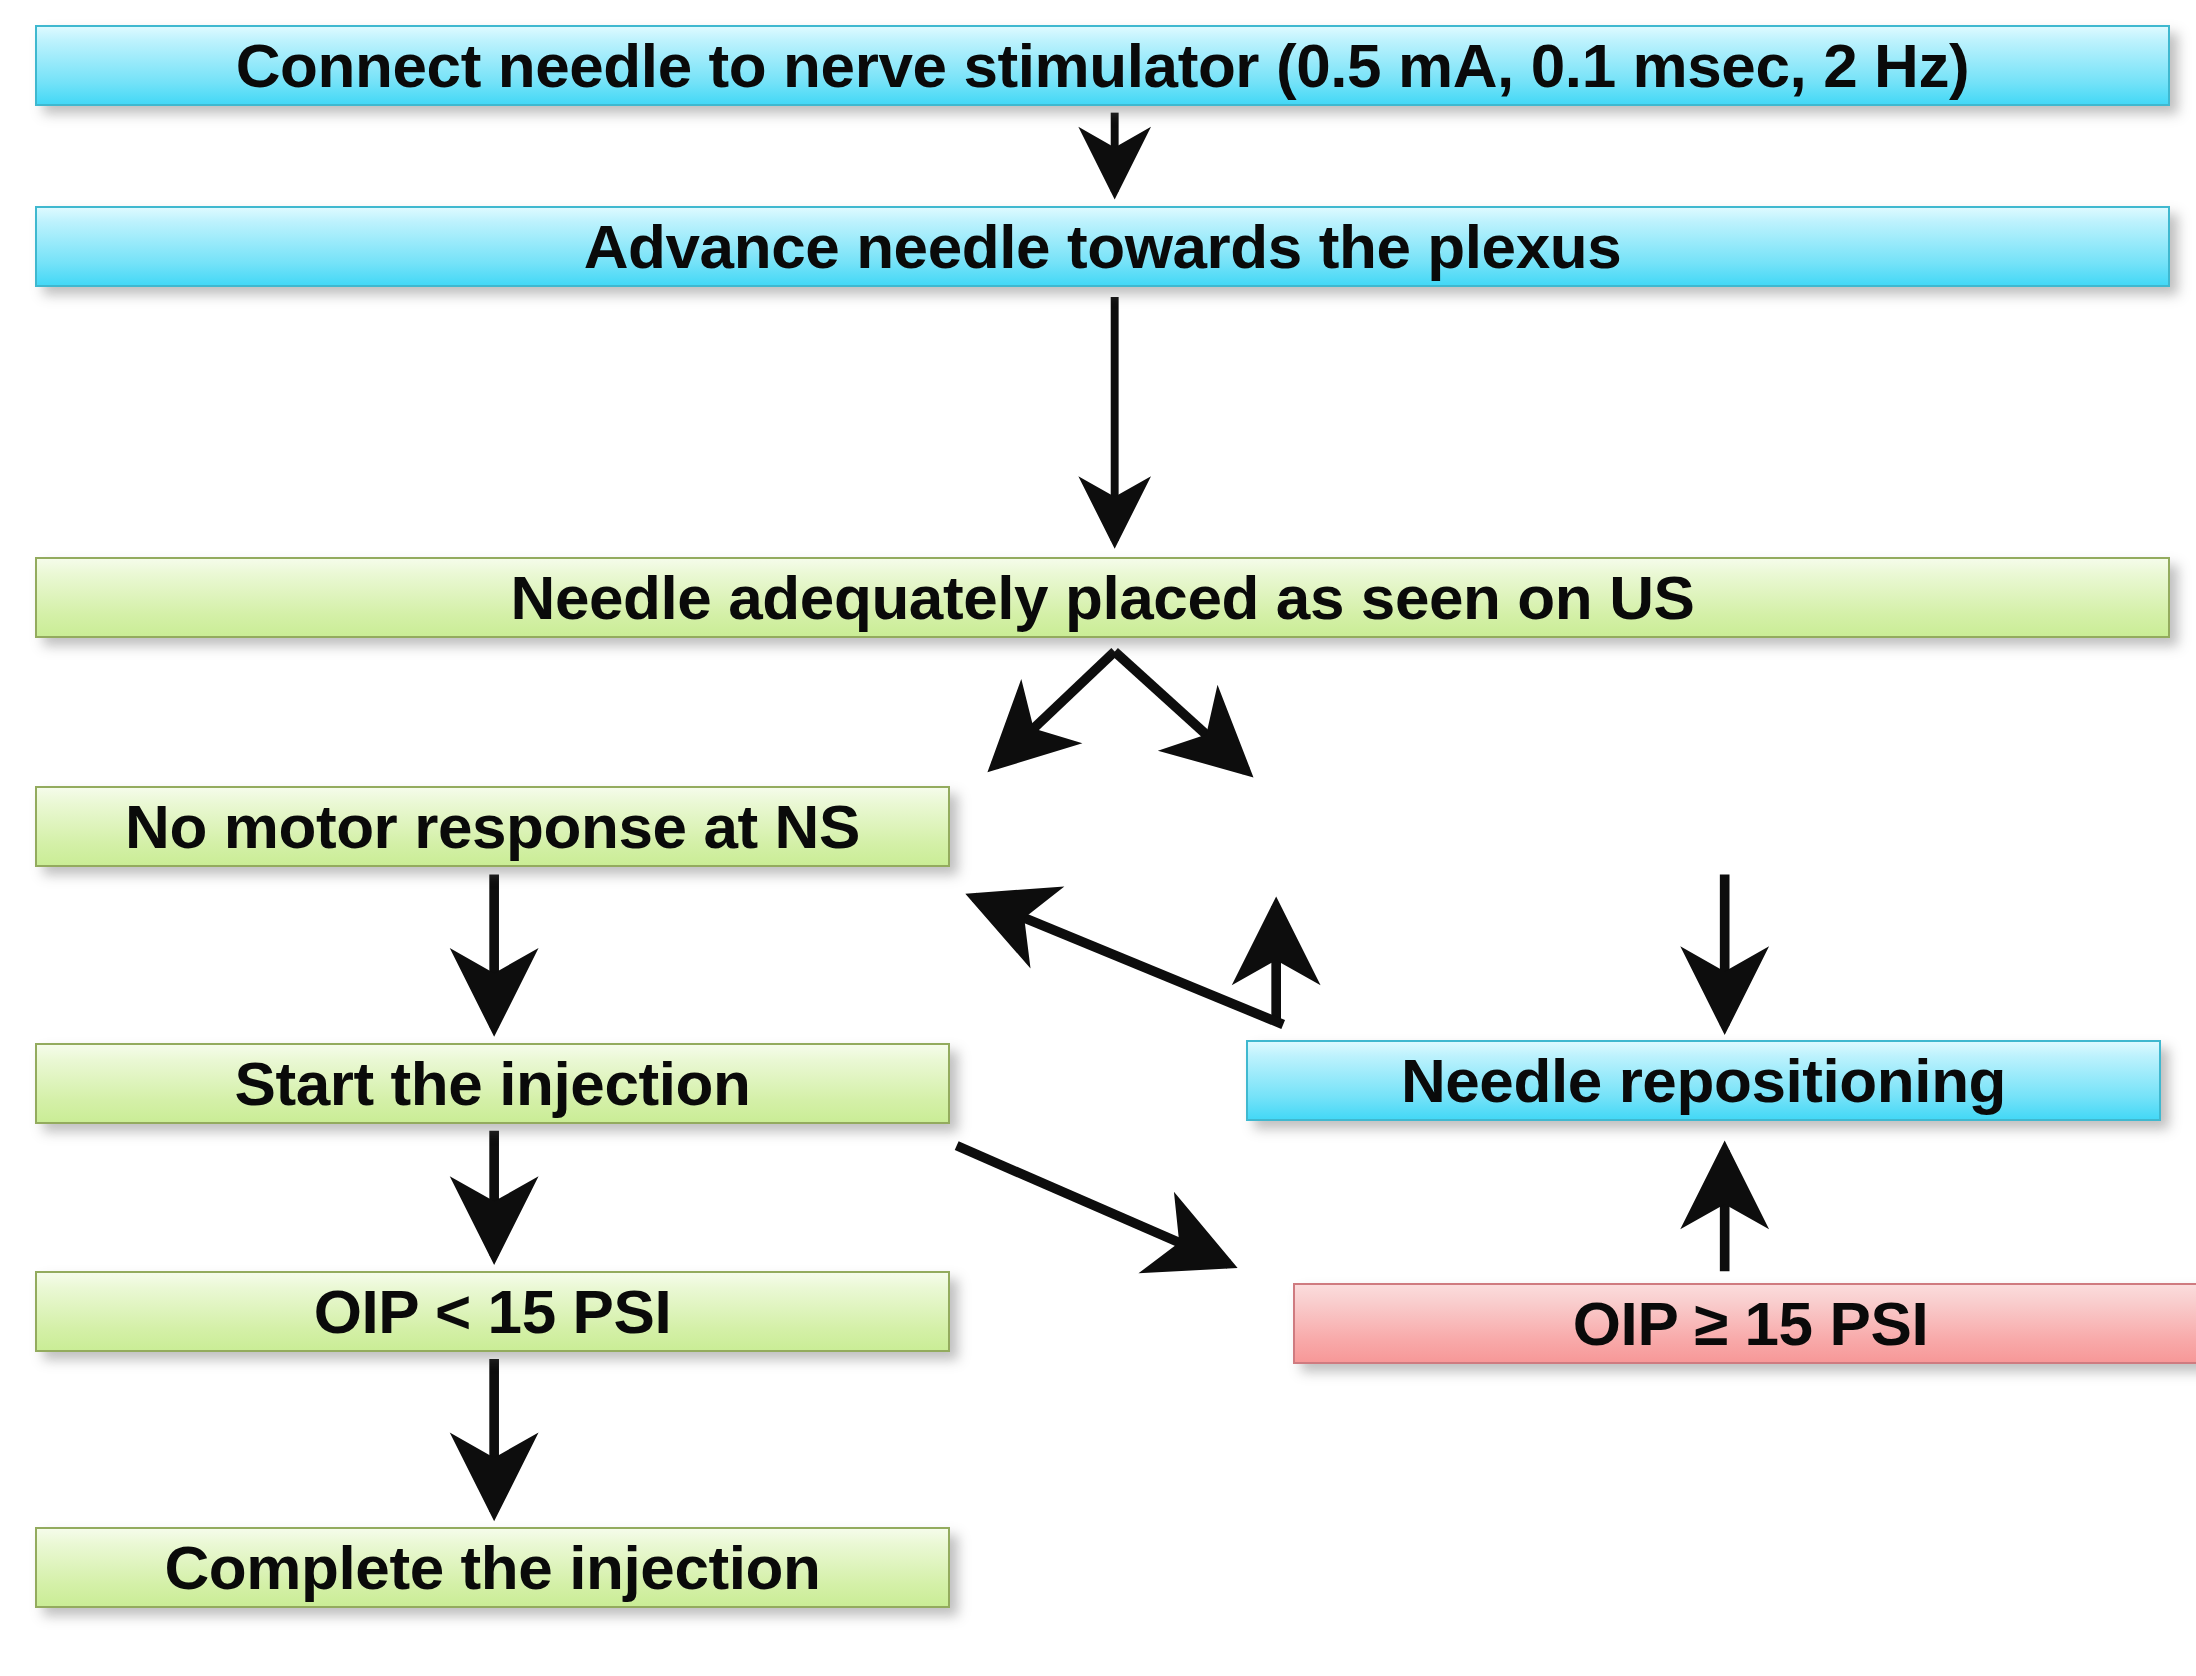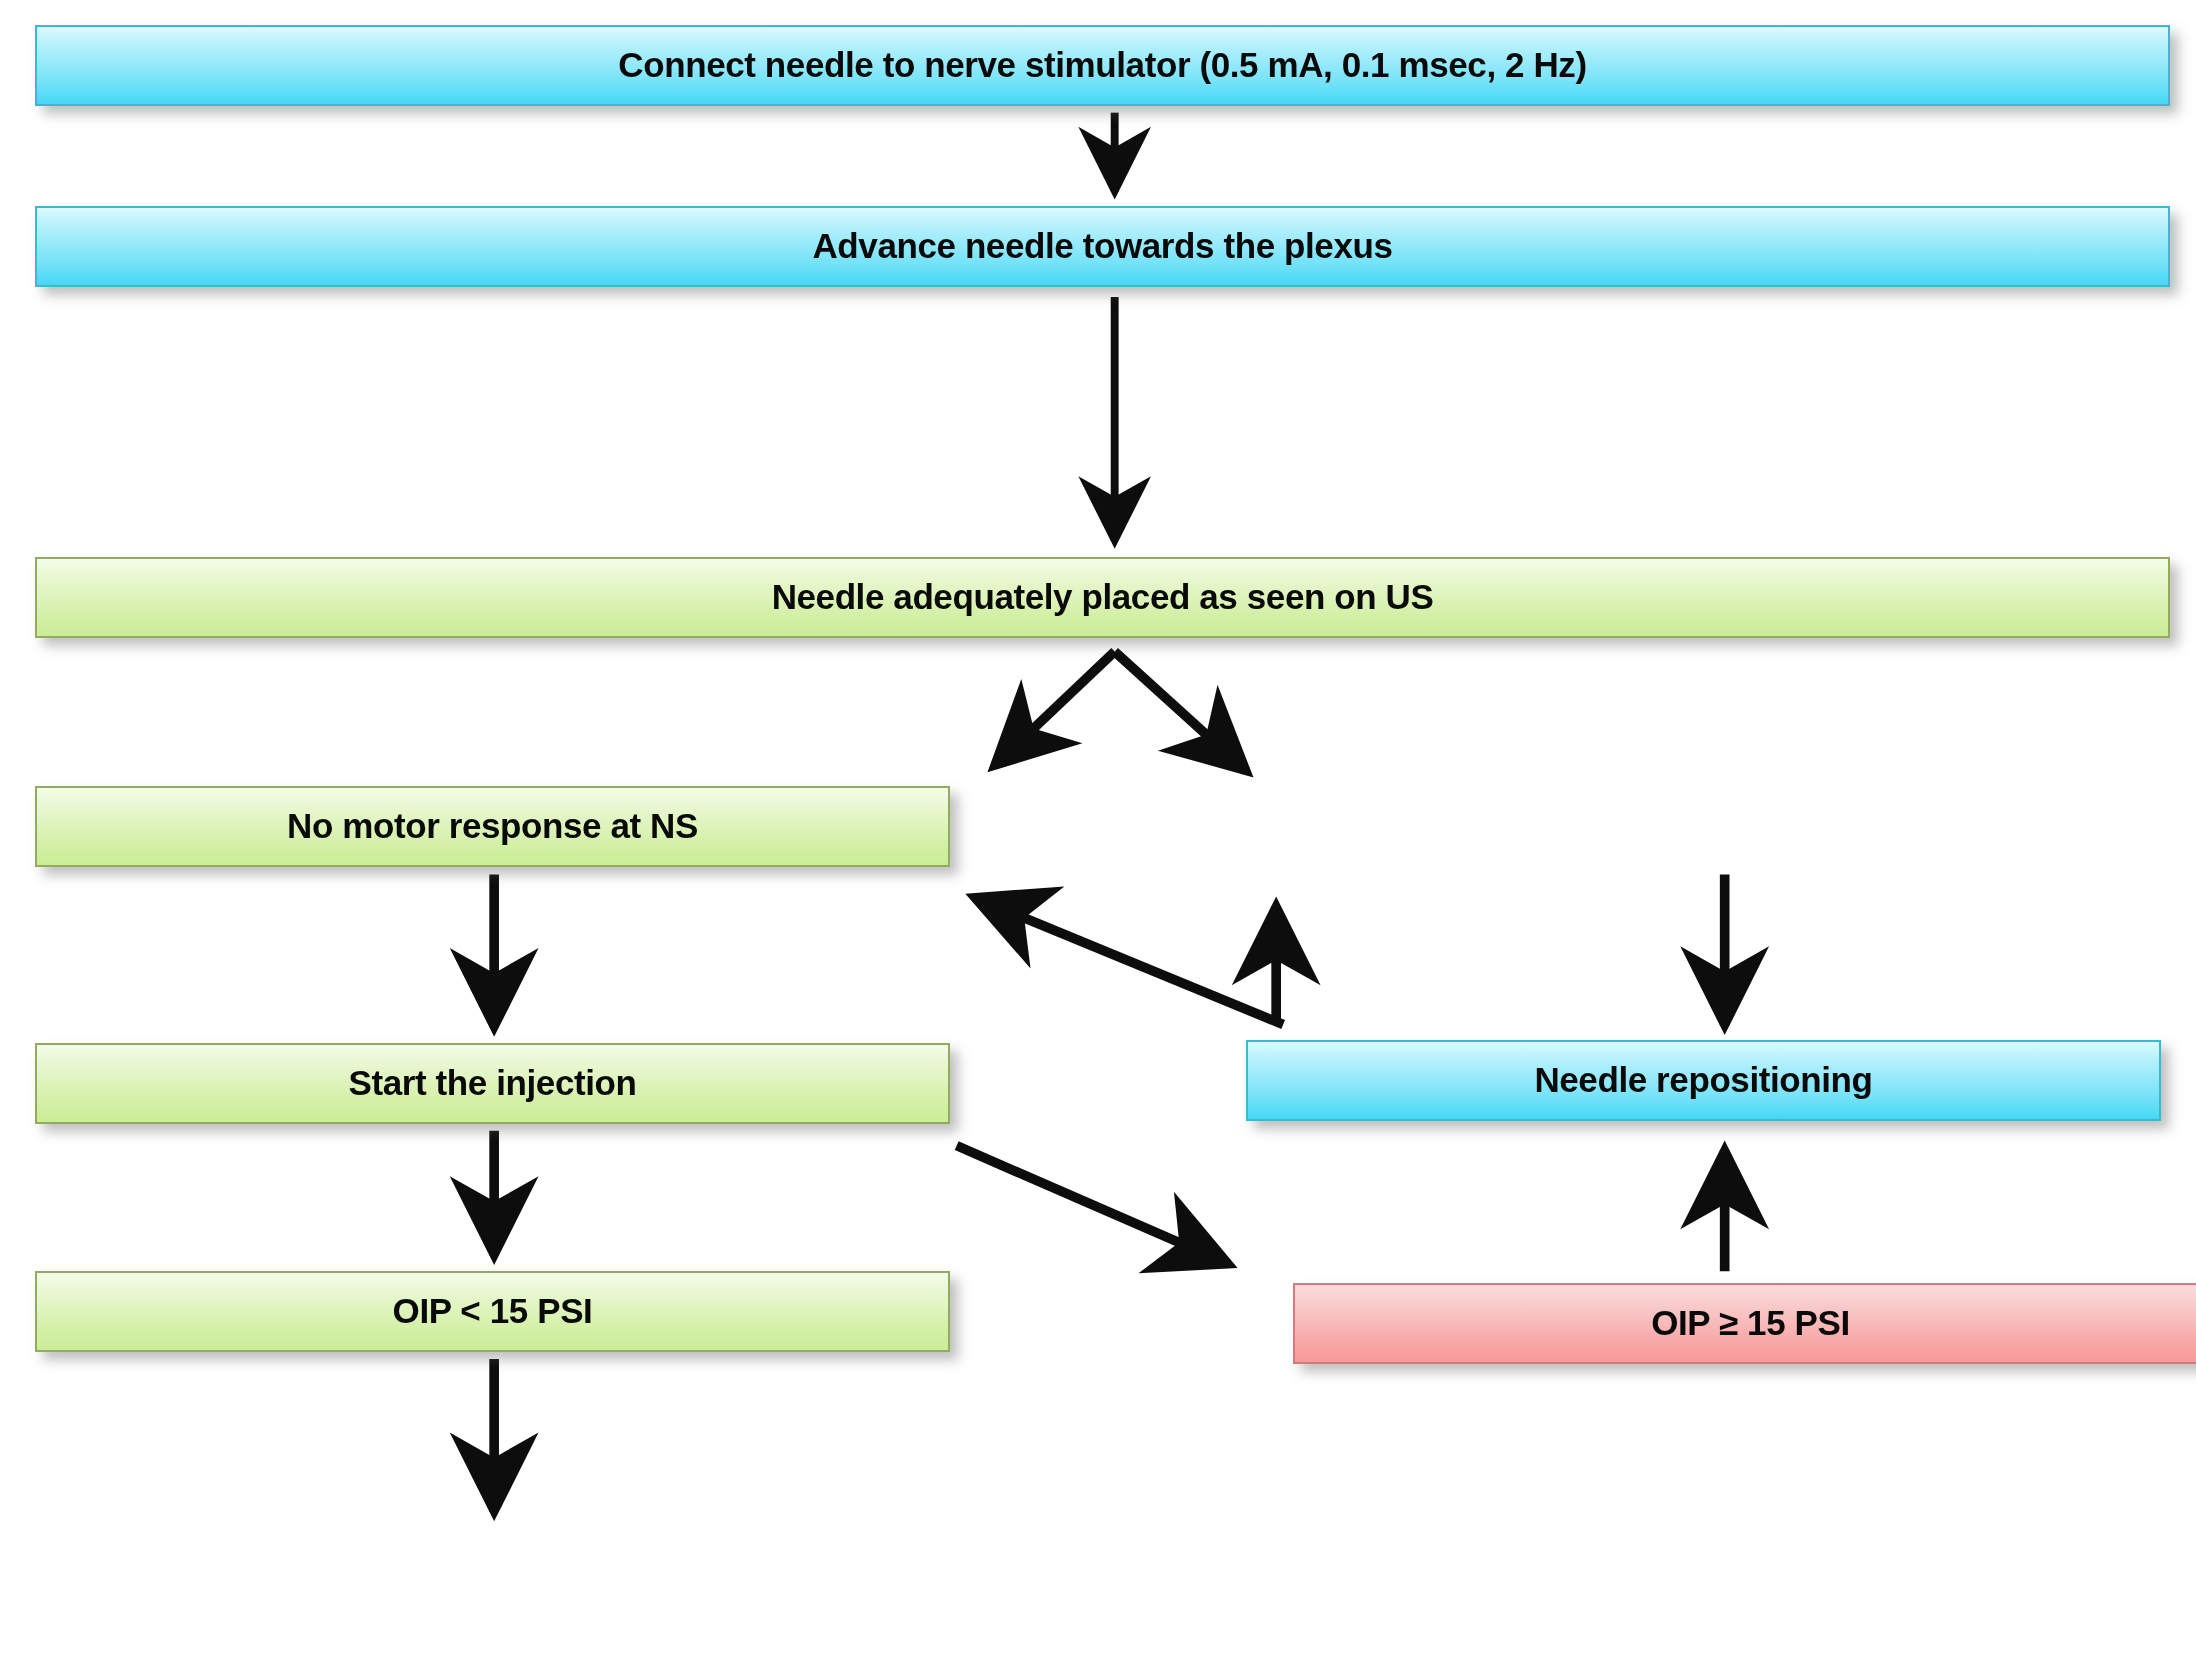--- a/index.html
+++ b/index.html
@@ -20,21 +20,21 @@
   .node {
     position: absolute;
     box-sizing: border-box;
     display: flex;
     align-items: center;
     justify-content: center;
     border-width: 2.6px;
     border-style: solid;
     text-align: center;
     color: #0a0a0a;
-    font-size: 35px;
+    font-size: 62px;
     font-weight: 600;
     letter-spacing: -0.4px;
     line-height: 1.05;
     white-space: nowrap;
     box-shadow: 8px 8px 11.4px rgba(90, 90, 90, 0.38);
   }
   .node.blue {
     background: linear-gradient(to bottom, #ddfaff 0%, #bdf2fd 18%, #74e2f8 72%, #44d8f6 100%);
     border-color: #3fb8cf;
   }
@@ -123,15 +123,16 @@
 
 
   <div class="node green" style="left:35px; top:1043px; width:915px; height:81px;">Start the injection</div>
 
   <div class="node blue" style="left:1246px; top:1040px; width:915px; height:81px;">Needle repositioning</div>
 
   <div class="node green" style="left:35px; top:1271px; width:915px; height:81px;">OIP &lt; 15 PSI</div>
 
   <div class="node pink" style="left:1246px; top:1283px; width:915px; height:81px;margin-left:47px;">OIP ≥ 15 PSI</div>
 
+  <div class="node green" style="left:35px; top:1527px; width:915px; height:81px;">Complete the injection</div>
 
 </div>
 
 
 </body></html>

